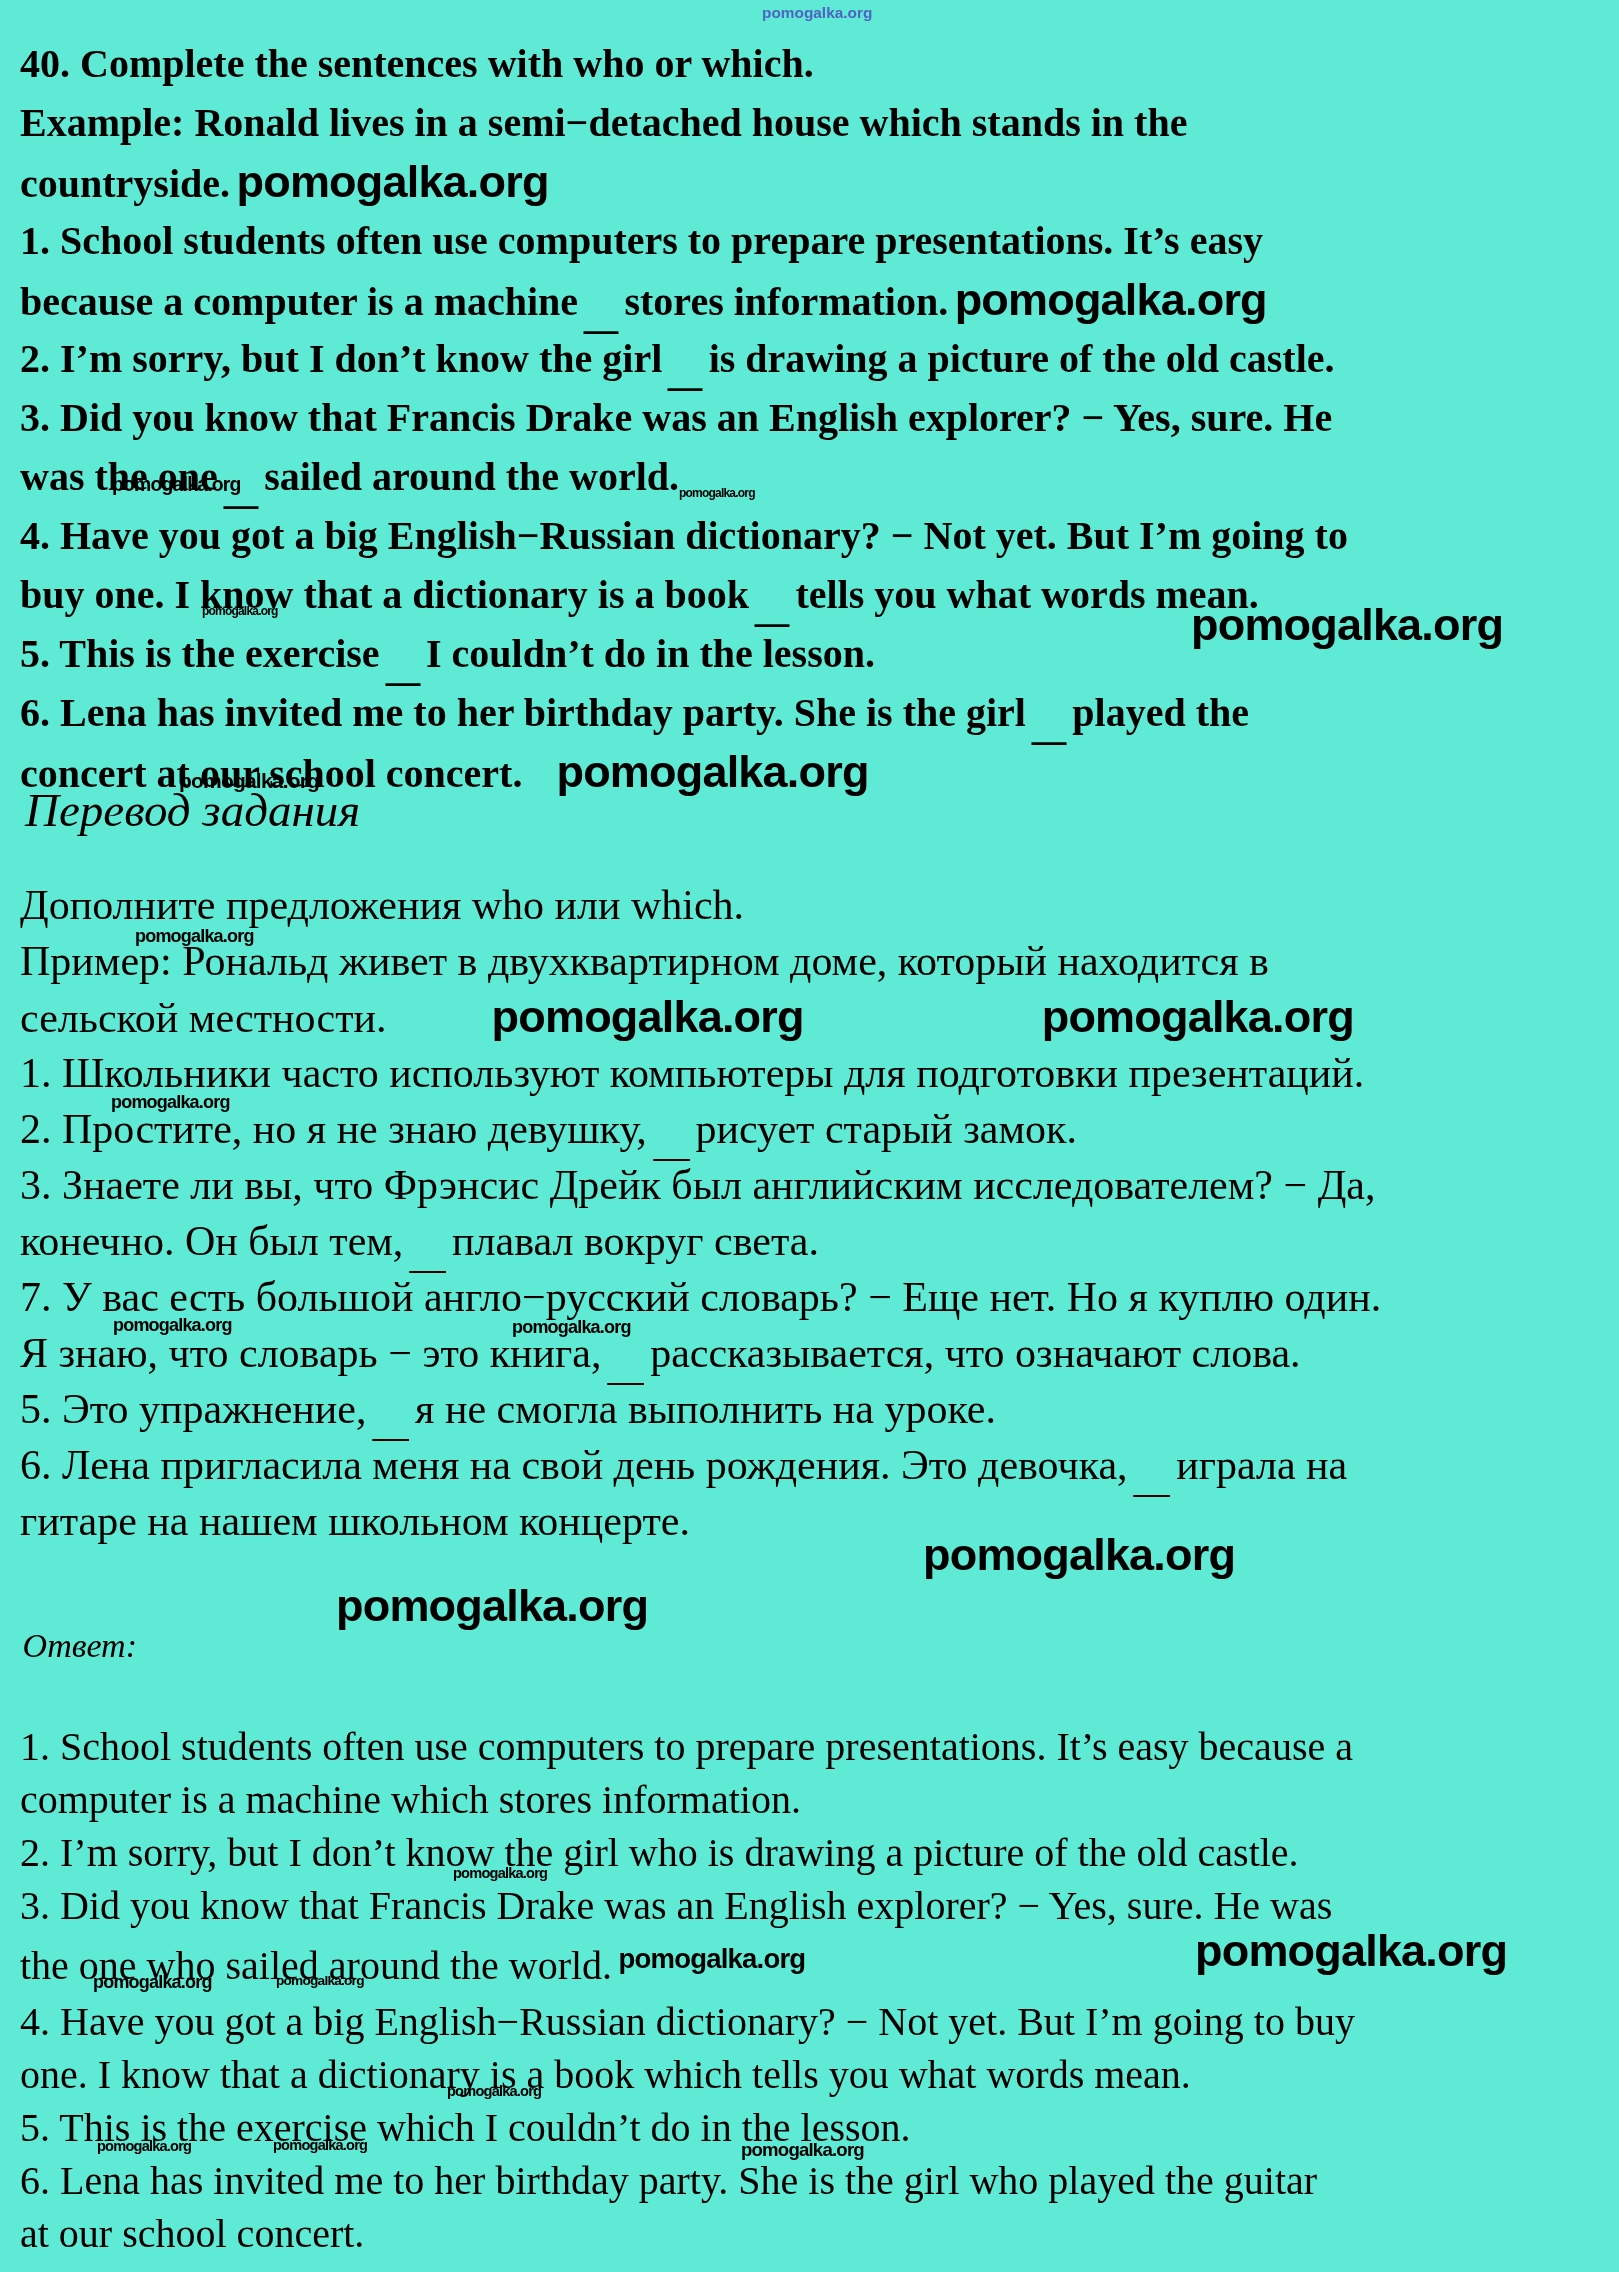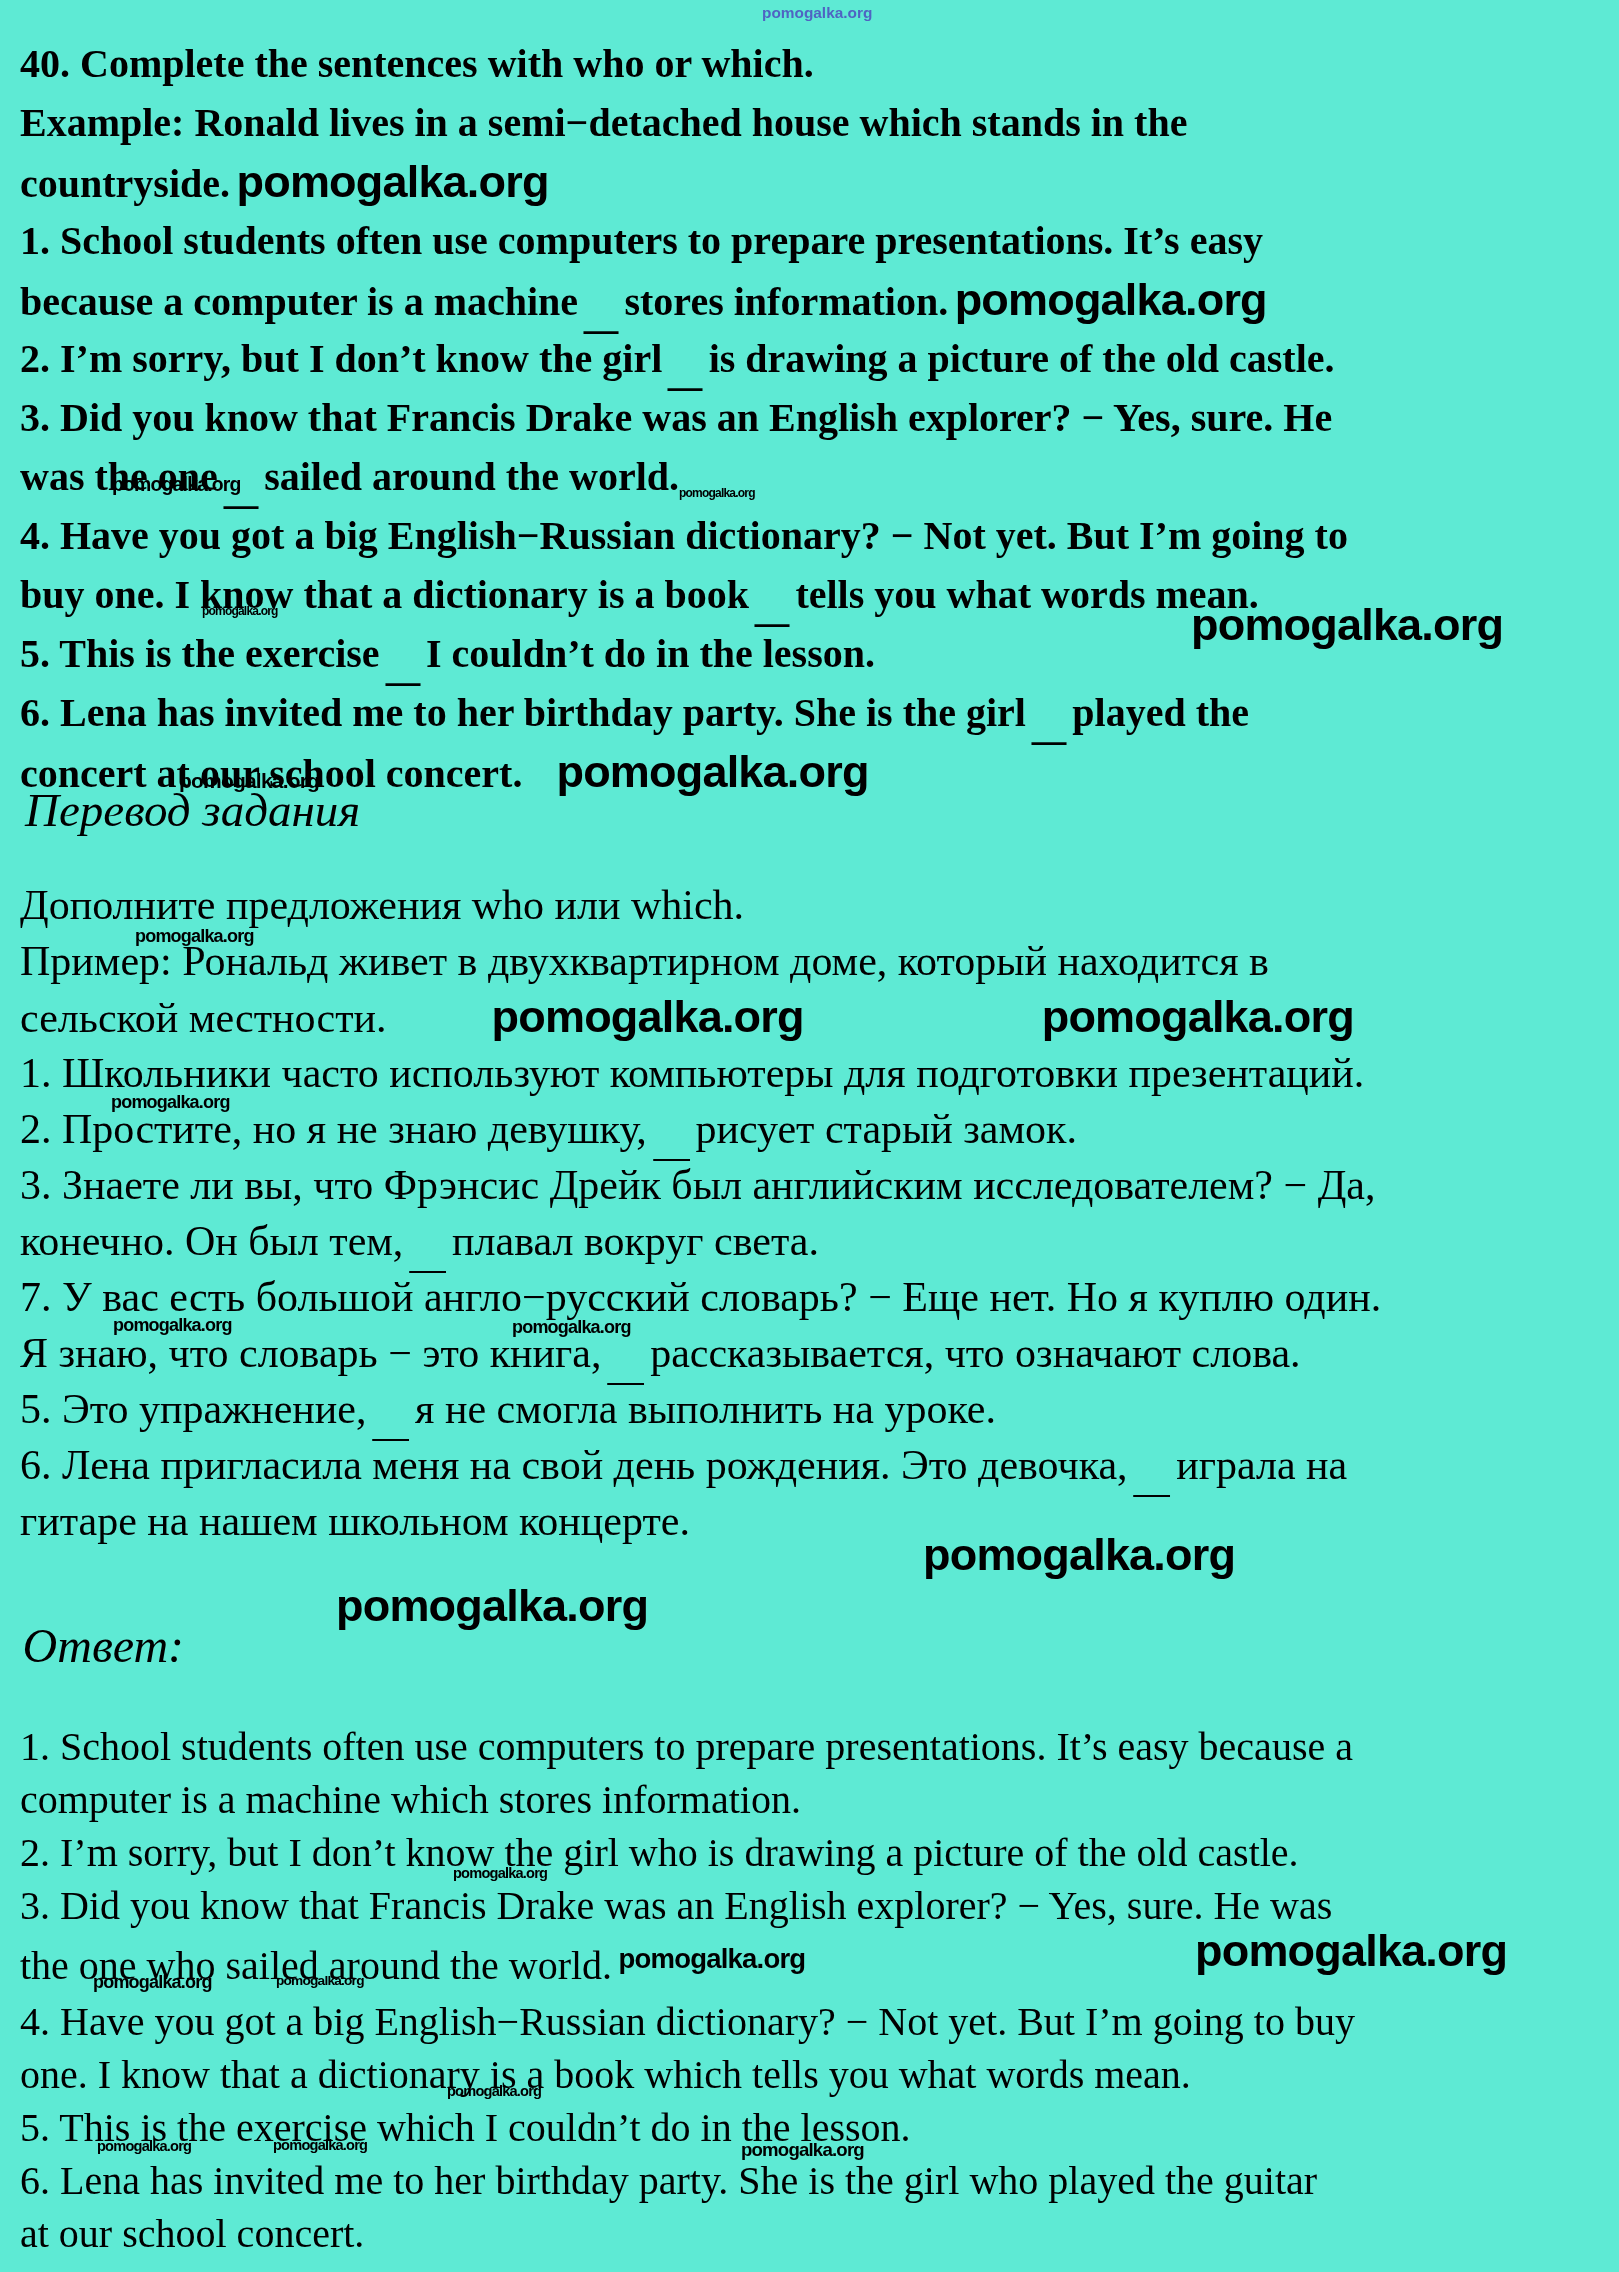--- a/index.html
+++ b/index.html
@@ -23,21 +23,21 @@
     font-style:italic; font-weight:normal; font-size:47px; line-height:45px;
     white-space:nowrap;
   }
   .secB{
     position:absolute; left:20px; top:877px;
     font-weight:normal; font-size:42px;
   }
   .secB .ln{line-height:56px; height:56px; white-space:nowrap;}
   .hdrC{
     position:absolute; left:22.6px; top:1623px;
-    font-style:italic; font-weight:normal; font-size:48px; line-height:45px;
+    font-style:italic; font-weight:normal; font-size:34px; line-height:45px;
     white-space:nowrap;
   }
   .secC{
     position:absolute; left:20px; top:1720px;
     font-weight:normal; font-size:40px;
   }
   .secC .ln{line-height:53px; height:53px; white-space:nowrap;}
   .secC .gap{margin-top:9.7px;}
   
   .blank{

